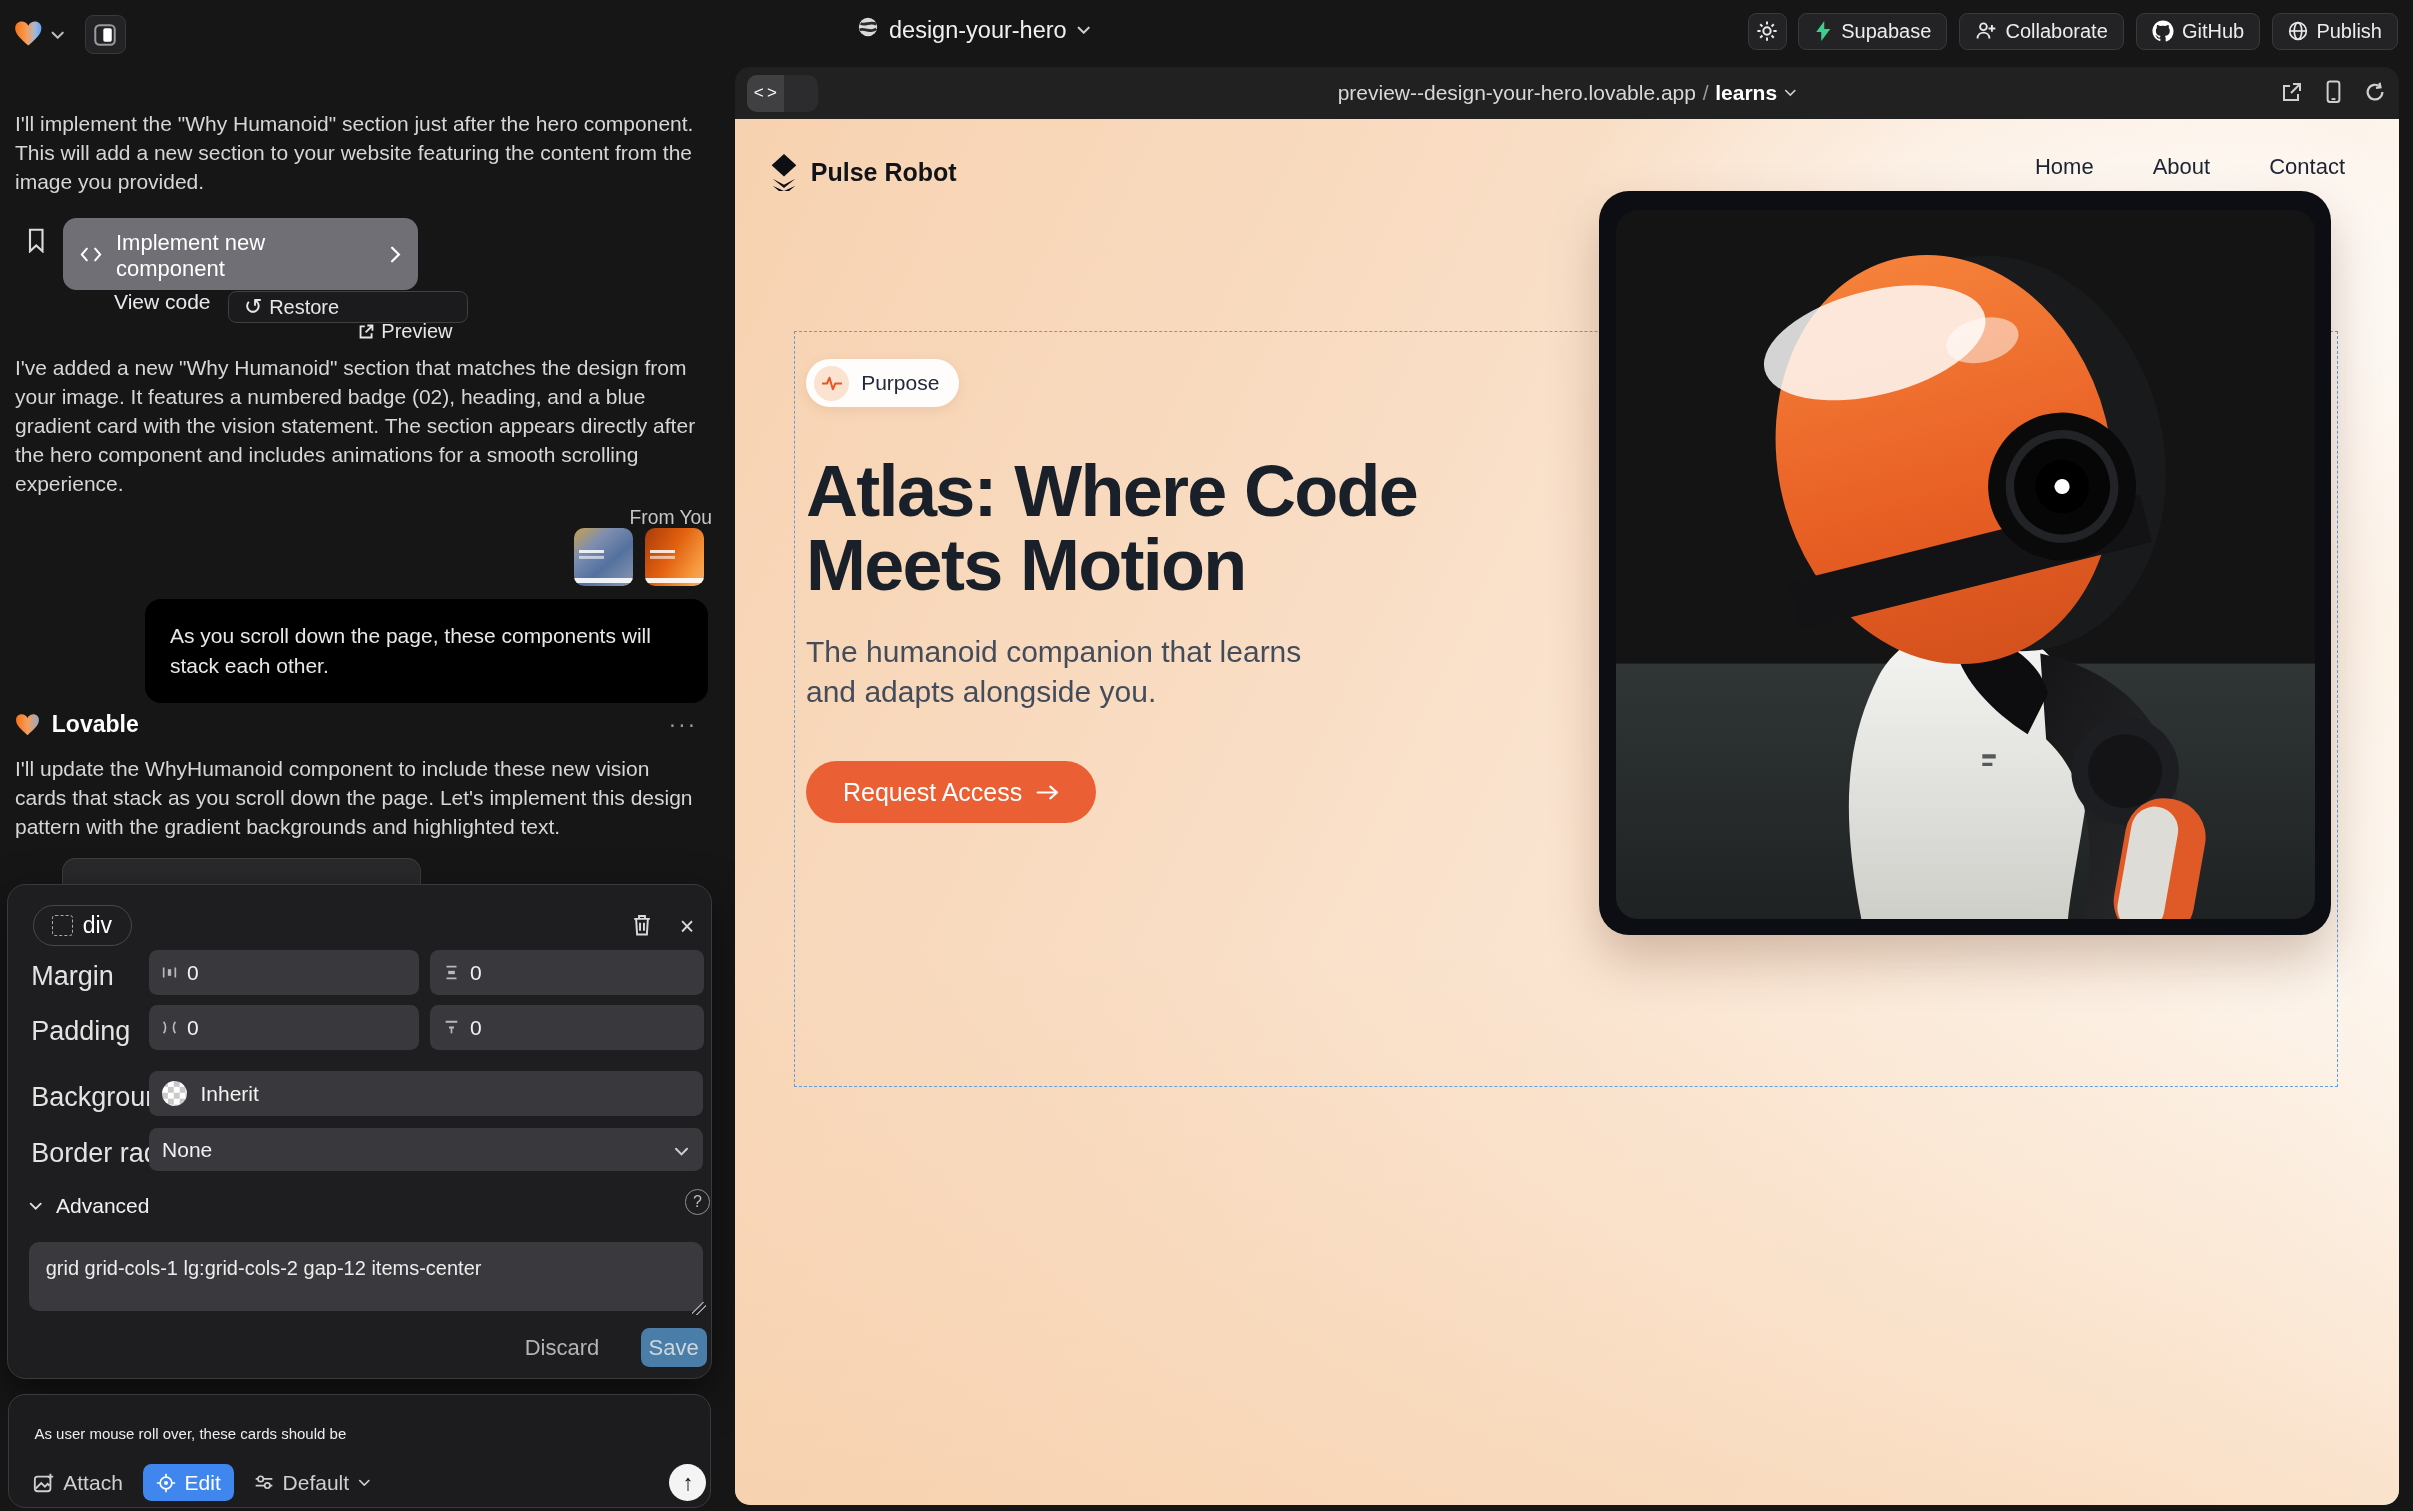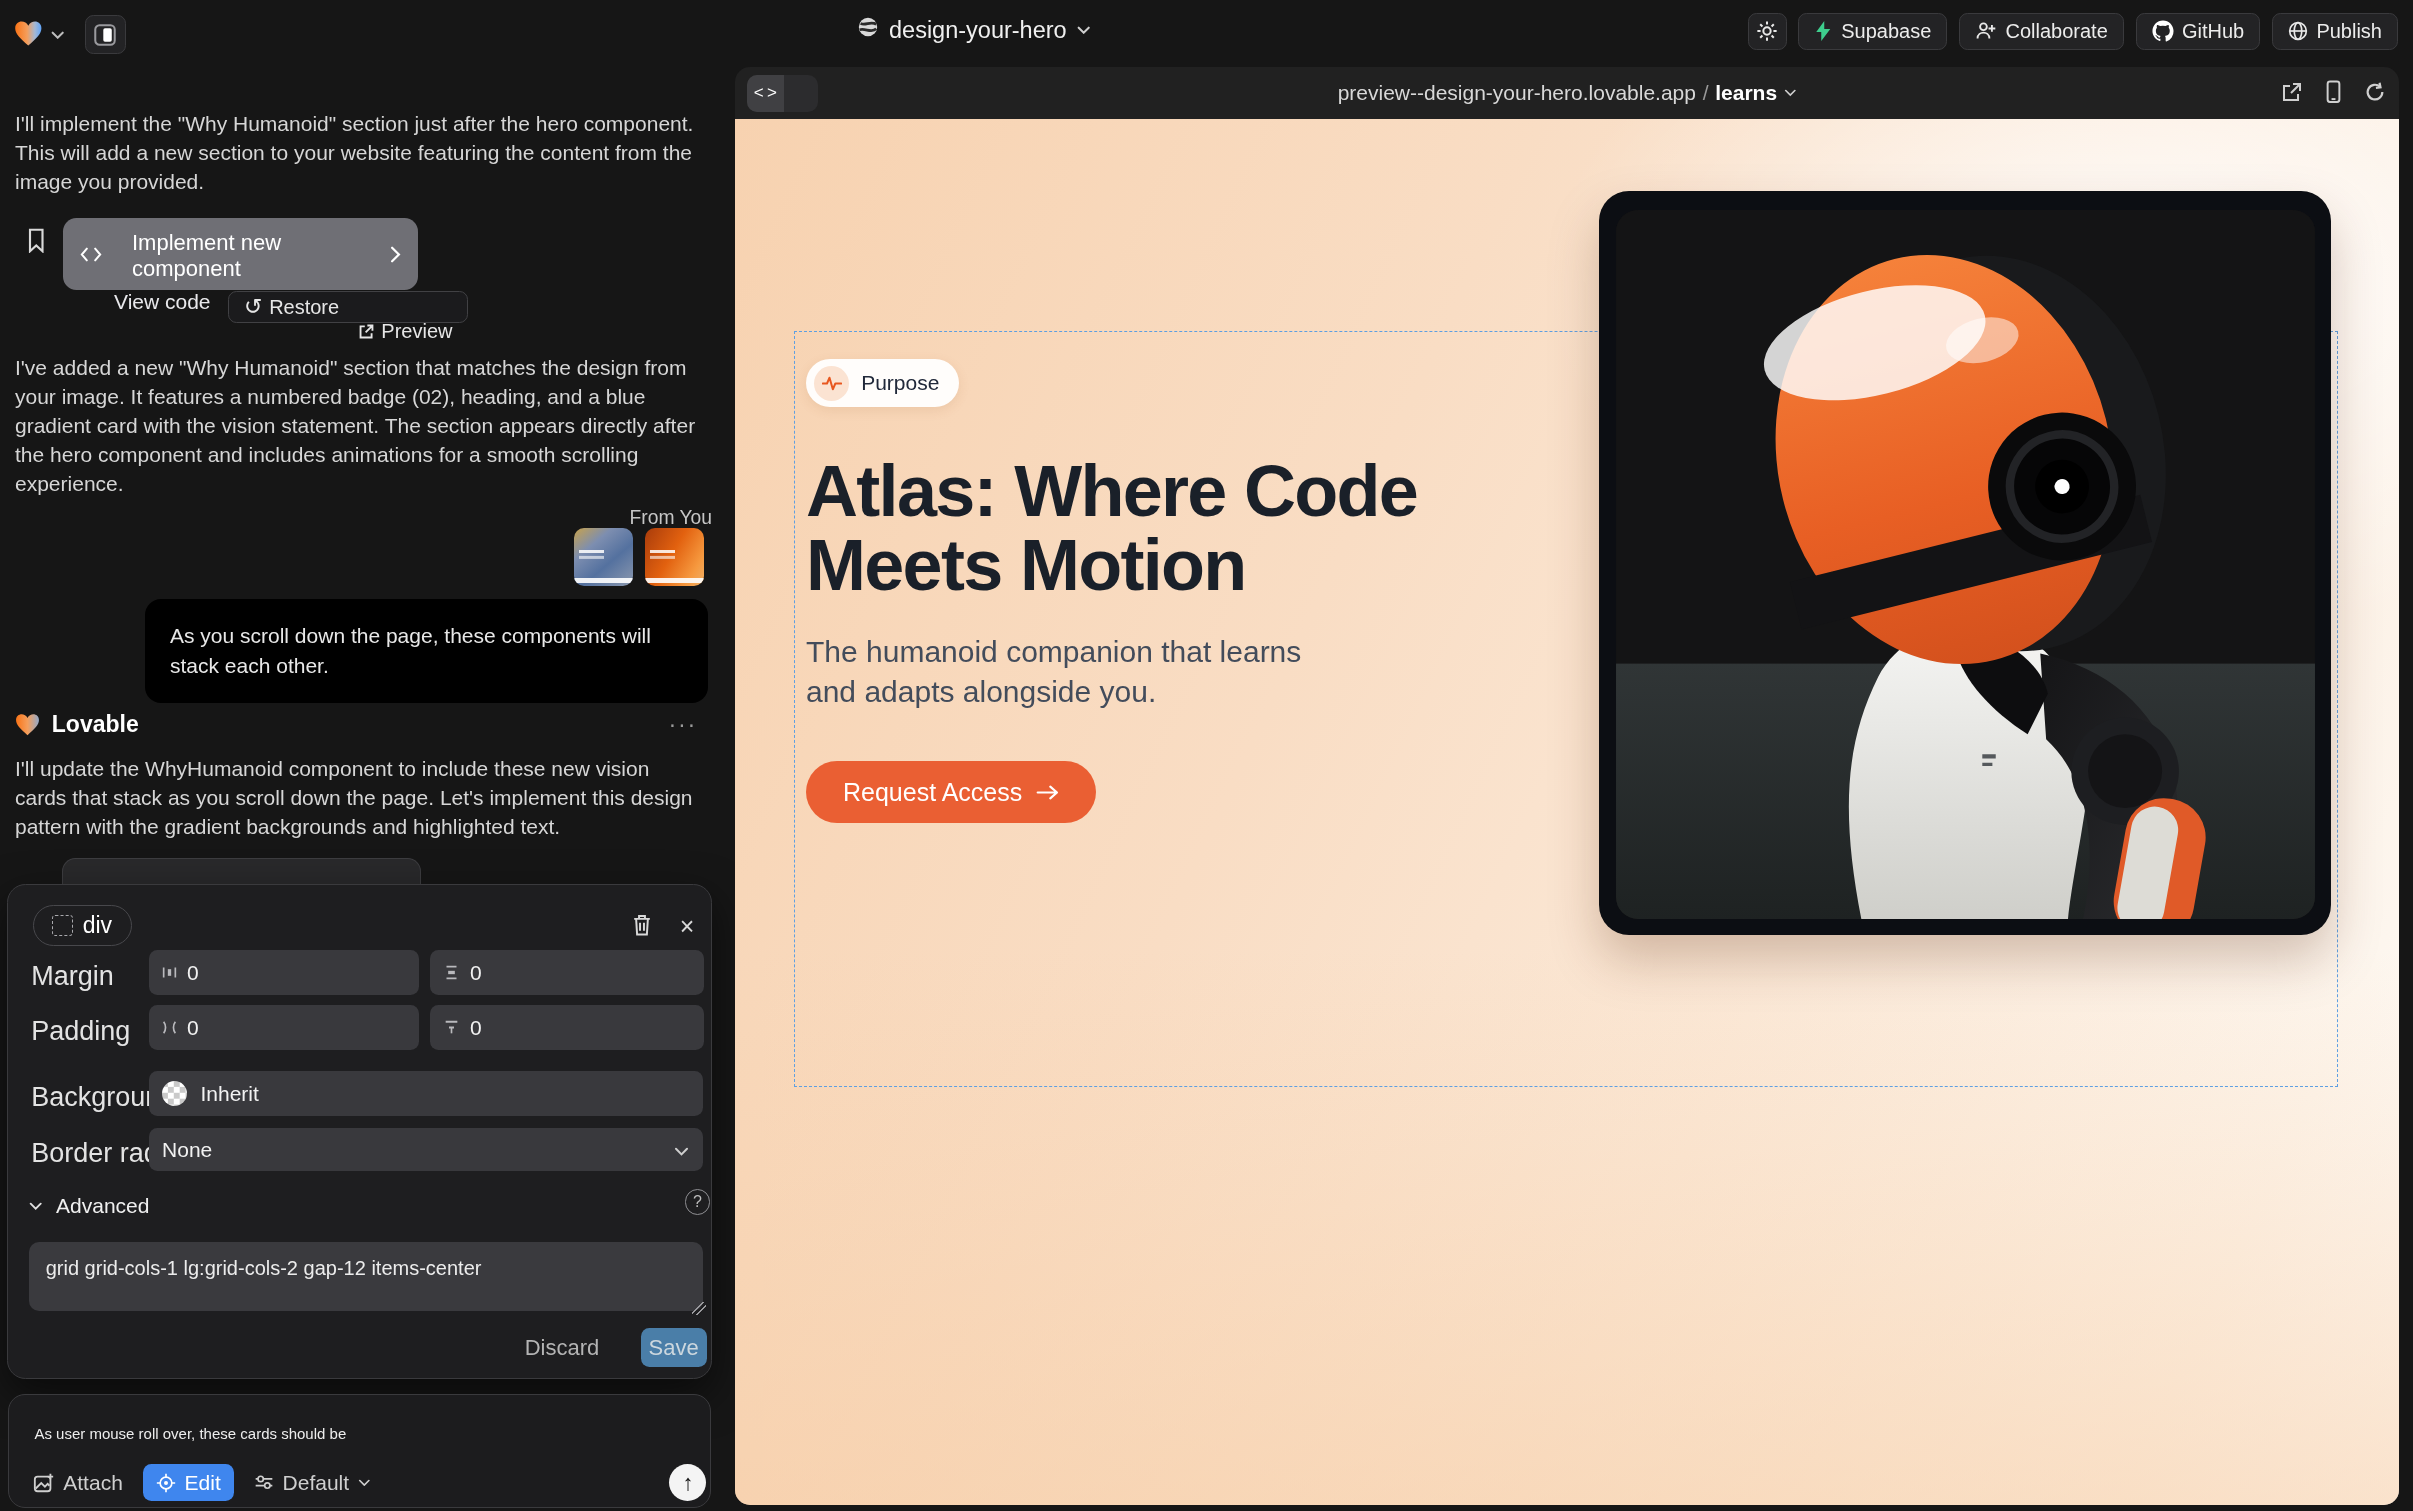--- a/index.html
+++ b/index.html
@@ -188,21 +188,21 @@
 
   <div class="msg abs" style="top:109px;">I'll implement the "Why Humanoid" section just after the hero component. This will add a new section to your website featuring the content from the image you provided.</div>
 
   <span class="abs" style="left:27px;top:228px;">
     <svg width="18.5" height="25" viewBox="0 0 20 28">
         <path d="M3 2 H17 V26 L10 19.5 L3 26 Z" fill="none" stroke="#d9d9d9" stroke-width="2.4"></path>
       </svg>
   </span>
 
   <div id="comp-card" class="abs">
-    <div class="row" style="gap:30px;">
+    <div class="row" style="gap:14px;">
       <span>
         <svg width="22" height="15" viewBox="0 0 26 18">
             <path d="M8 2 L2 9 L8 16 M18 2 L24 9 L18 16" stroke="#fff" stroke-width="2.4" fill="none" stroke-linecap="round"></path>
           </svg>
       </span>
       <span style="font-size:22px;">Implement new component</span>
       <span style="margin-left:auto;">
         <svg width="11" height="17" viewBox="0 0 12 20">
             <path d="M2 2 L10 10 L2 18" stroke="#fff" stroke-width="2.6" fill="none" stroke-linecap="round"></path>
           </svg>
@@ -405,20 +405,35 @@
         <span>
           <svg width="22" height="22" viewBox="0 0 24 24">
               <path d="M20 12 A8 8 0 1 1 17.6 6.4" stroke="#cfcfcf" stroke-width="2.4" fill="none"></path>
               <path d="M17 2 L18 7 L13 7.6" stroke="#cfcfcf" stroke-width="2.4" fill="none"></path>
             </svg>
         </span>
       </div>
     </div>
 
     <div id="site" class="abs">
+      <div id="site-nav" class="abs">
+        <div id="brand" class="abs row">
+          <svg width="30" height="37" viewBox="0 0 28 36">
+            <path d="M14 0 L26 11 L14 22 L2 11 Z" fill="#0d0f14"></path>
+            <path d="M3 24 L14 30 L25 24 L14 33 Z" fill="#0d0f14"></path>
+            <path d="M3 31 L14 36 L25 31 L14 40 Z" fill="#0d0f14"></path>
+          </svg>
+          <span>Pulse Robot</span>
+        </div>
+        <div id="site-links" class="abs row">
+          <span>Home</span>
+          <span>About</span>
+          <span>Contact</span>
+        </div>
+      </div>
 
       <div id="sel-outline" class="abs"></div>
 
       <div id="hero-left" class="abs">
         <span id="purpose-badge">
           <span class="pulse-circ">
             <svg width="20" height="15" viewBox="0 0 24 18">
                 <path d="M1 9 H6 L9 2 L13 16 L16 9 H23" stroke="#e8571f" stroke-width="2.4" fill="none" stroke-linecap="round" stroke-linejoin="round"></path>
               </svg>
           </span>

